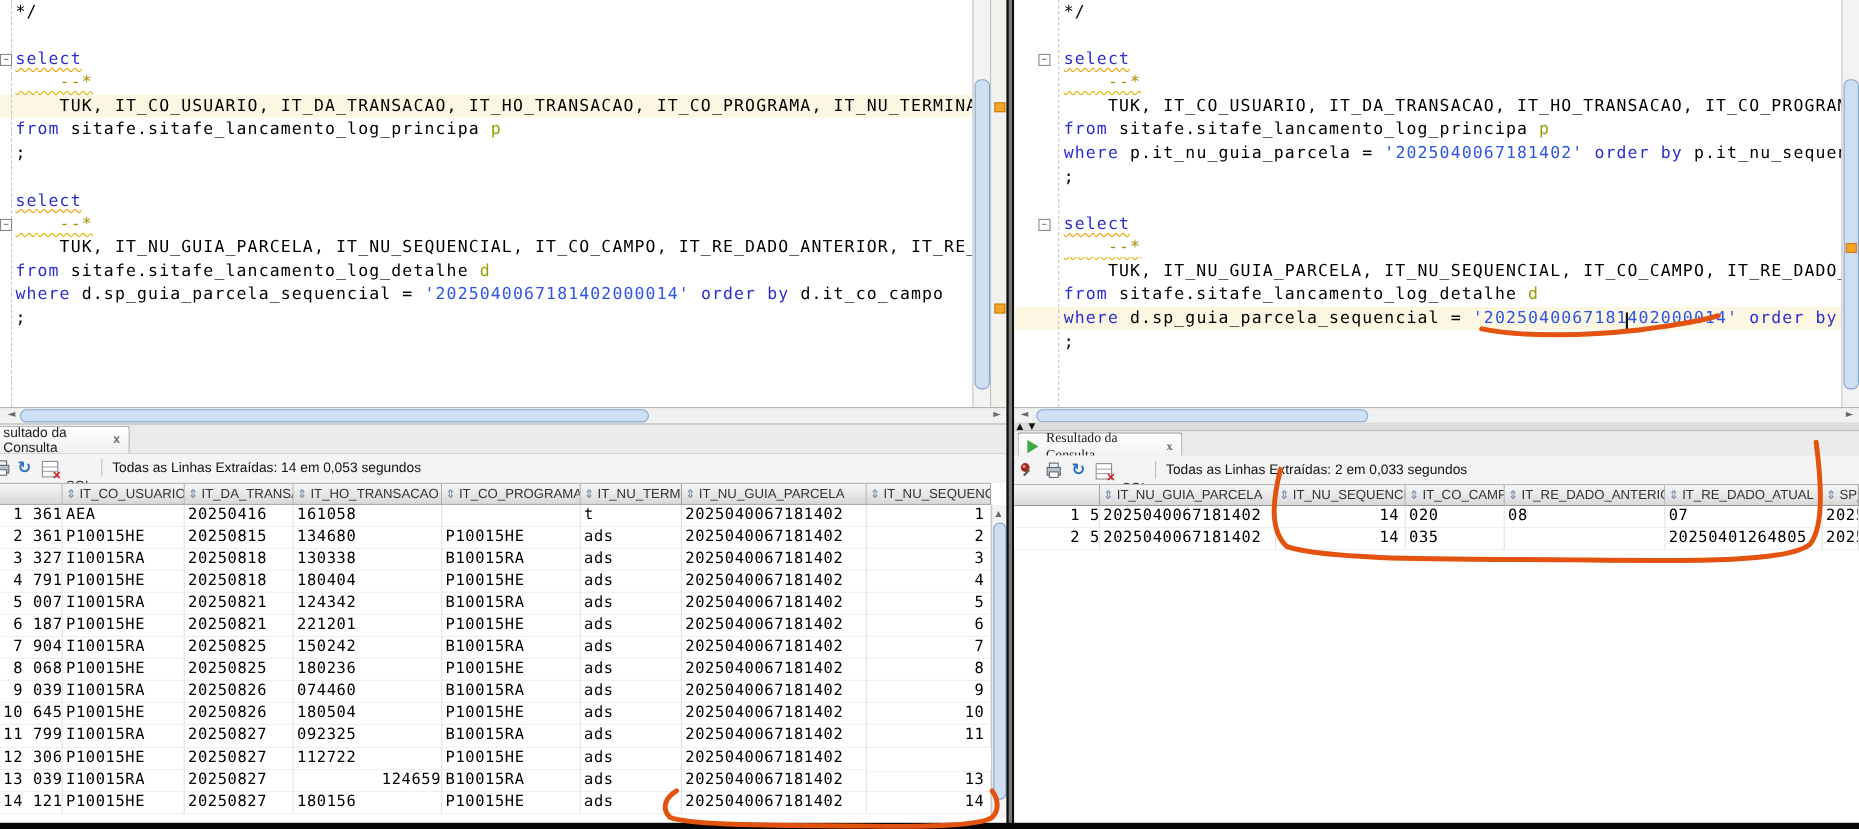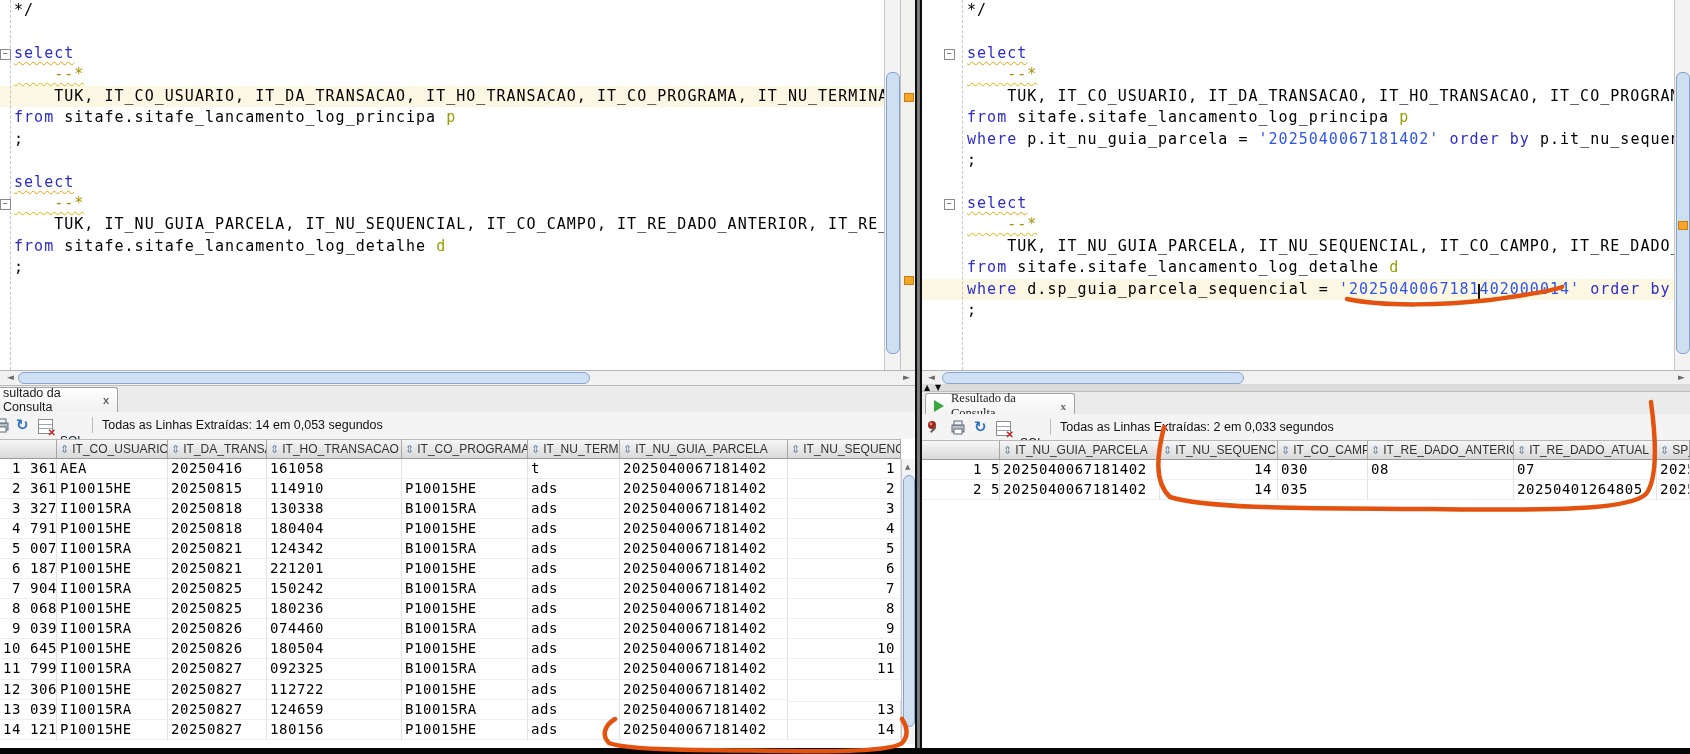--- a/index.html
+++ b/index.html
@@ -91,20 +91,21 @@
       <div class="code-line"><span class="tk-c">    --*</span></div>
       <div class="code-line hl"><span class="tk-t">    TUK, IT_CO_USUARIO, IT_DA_TRANSACAO, IT_HO_TRANSACAO, IT_CO_PROGRAMA, IT_NU_TERMINAL</span></div>
       <div class="code-line"><span class="tk-k">from</span><span class="tk-t"> sitafe.sitafe_lancamento_log_principa </span><span class="tk-a">p</span></div>
       <div class="code-line"><span class="tk-t">;</span></div>
       <div class="code-line"></div>
       <div class="code-line"><span class="tk-kws">select</span></div>
       <div class="fold" style="top: 199.05px;">−</div>
       <div class="code-line"><span class="tk-c">    --*</span></div>
       <div class="code-line"><span class="tk-t">    TUK, IT_NU_GUIA_PARCELA, IT_NU_SEQUENCIAL, IT_CO_CAMPO, IT_RE_DADO_ANTERIOR, IT_RE_DADO_ATUAL</span></div>
       <div class="code-line"><span class="tk-k">from</span><span class="tk-t"> sitafe.sitafe_lancamento_log_detalhe </span><span class="tk-a">d</span></div>
+      <div class="code-line"><span class="tk-k">where</span><span class="tk-t"> d.sp_guia_parcela_sequencial = </span><span class="tk-s">'2025040067181402000014'</span><span class="tk-t"> </span><span class="tk-k">order by</span><span class="tk-t"> d.it_co_campo</span></div>
       <div class="code-line"><span class="tk-t">;</span></div>
     </div>
 
   <div class="abs vsb" style="left:884px;top:0;width:16px;height:370px;">
     <div class="vthumb" style="top:72px;height:280px;"></div>
   </div>
   <div class="abs ruler" style="left:900px;top:0;width:15px;height:370px;">
     <div class="marker" style="left:3px;top:93px;"></div>
     <div class="marker" style="left:3px;top:276px;"></div>
   </div>
@@ -178,21 +179,21 @@
         <div class="cell" style="width: 135px;">161058</div>
         <div class="cell" style="width: 126px;"></div>
         <div class="cell" style="width: 92px;">t</div>
         <div class="cell" style="width: 168px;">2025040067181402</div>
         <div class="cell right" style="width: 113px;">1</div>
       </div>
       <div class="grid-row">
         <div class="cell" style="width: 57px;"> 2 3618</div>
         <div class="cell" style="width: 111px;">P10015HE</div>
         <div class="cell" style="width: 99px;">20250815</div>
-        <div class="cell" style="width: 135px;">114910</div>
+        <div class="cell" style="width: 135px;">134680</div>
         <div class="cell" style="width: 126px;">P10015HE</div>
         <div class="cell" style="width: 92px;">ads</div>
         <div class="cell" style="width: 168px;">2025040067181402</div>
         <div class="cell right" style="width: 113px;">2</div>
       </div>
       <div class="grid-row">
         <div class="cell" style="width: 57px;"> 3 3274</div>
         <div class="cell" style="width: 111px;">I10015RA</div>
         <div class="cell" style="width: 99px;">20250818</div>
         <div class="cell" style="width: 135px;">130338</div>
@@ -288,21 +289,21 @@
         <div class="cell" style="width: 135px;">112722</div>
         <div class="cell" style="width: 126px;">P10015HE</div>
         <div class="cell" style="width: 92px;">ads</div>
         <div class="cell" style="width: 168px;">2025040067181402</div>
         <div class="cell right" style="width: 113px; margin-top: 20px;">12</div>
       </div>
       <div class="grid-row">
         <div class="cell" style="width: 57px;">13 0392</div>
         <div class="cell" style="width: 111px;">I10015RA</div>
         <div class="cell" style="width: 99px;">20250827</div>
-        <div class="cell" style="width: 135px;">124659</div>
+        <div class="cell" style="width: 135px; text-align: right;">124659</div>
         <div class="cell" style="width: 126px;">B10015RA</div>
         <div class="cell" style="width: 92px;">ads</div>
         <div class="cell" style="width: 168px;">2025040067181402</div>
         <div class="cell right" style="width: 113px;">13</div>
       </div>
       <div class="grid-row">
         <div class="cell" style="width: 57px;">14 1210</div>
         <div class="cell" style="width: 111px;">P10015HE</div>
         <div class="cell" style="width: 99px;">20250827</div>
         <div class="cell" style="width: 135px;">180156</div>
@@ -413,21 +414,21 @@
       <div class="hcell" style="width: 33px;">
         <span class="sorticon">⇕</span>
         <span>SP_G</span>
       </div>
     </div>
   <div id="r-grid-rows" class="grid-rows" style="left:922px;top:460px;">
       <div class="grid-row">
         <div class="cell" style="width: 78px; padding-left: 42px;"> 1 52</div>
         <div class="cell" style="width: 160px;">2025040067181402</div>
         <div class="cell right" style="width: 118px;">14</div>
-        <div class="cell" style="width: 90px;">030</div>
+        <div class="cell" style="width: 90px;">020</div>
         <div class="cell" style="width: 146px;">08</div>
         <div class="cell" style="width: 143px;">07</div>
         <div class="cell" style="width: 33px;">2025</div>
       </div>
       <div class="grid-row">
         <div class="cell" style="width: 78px; padding-left: 42px;"> 2 51</div>
         <div class="cell" style="width: 160px;">2025040067181402</div>
         <div class="cell right" style="width: 118px;">14</div>
         <div class="cell" style="width: 90px;">035</div>
         <div class="cell" style="width: 146px;"></div>

